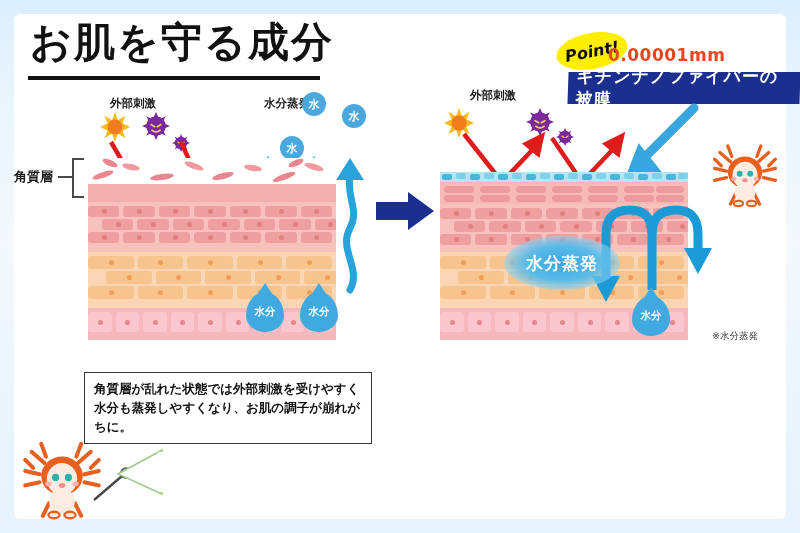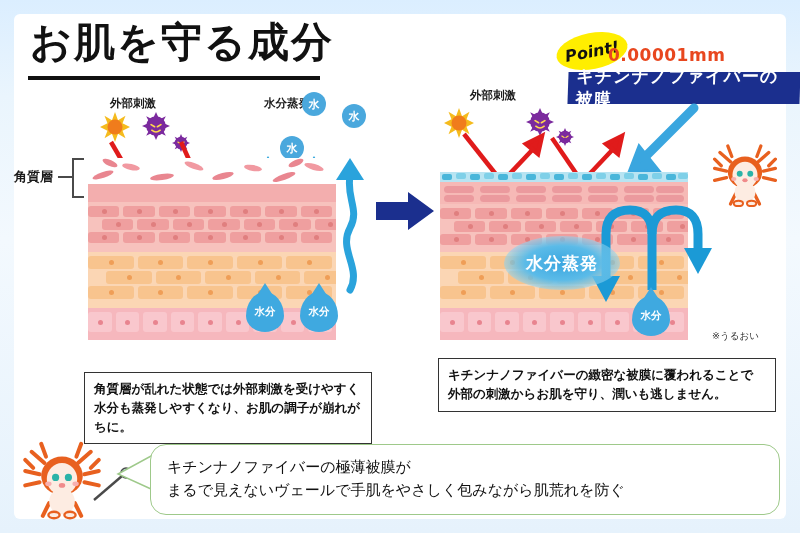--- a/index.html
+++ b/index.html
@@ -501,24 +501,22 @@
     <g fill="#1b9ad6">
       <polygon points="34,112 20,86 48,86"></polygon>
       <polygon points="126,84 112,58 140,58"></polygon>
     </g>
   </svg>
 
   <div class="uruoi" style="left:504px;top:236px;width:116px;height:54px;">水分蒸発</div>
 
   <div class="drop" style="left:632px;top:296px;width:38px;height:40px;">水分</div>
 
-  <div class="caption" style="left:438px;top:358px;width:318px;">キチンナノファイバーの緻密な被膜に覆われることで
-外部の刺激からお肌を守り、潤いも逃しません。</div>
-
-  <div class="note" style="left:712px;top:330px;">※うるおい</div>
+
+  <div class="note" style="left:712px;top:330px;">※水分蒸発</div>
 
   <svg style="position:absolute;left:712px;top:142px;width:66px;height:66px;" viewBox="0 0 100 100">
     <g stroke="#e8601f" stroke-width="5" fill="none" stroke-linecap="round">
       <path d="M28 30 L12 16 M30 22 L24 6 M70 30 L86 16 M68 22 L74 6"></path>
       <path d="M22 44 L4 40 M22 54 L4 58 M78 44 L96 40 M78 54 L96 58"></path>
       <path d="M14 36 L4 26 M86 36 L96 26"></path>
       <path d="M36 78 L28 94 M64 78 L72 94"></path>
     </g>
     <ellipse cx="50" cy="46" rx="26" ry="24" fill="#e8601f"></ellipse>
     <ellipse cx="50" cy="50" rx="19" ry="20" fill="#fdece2"></ellipse>
@@ -554,15 +552,13 @@
   <svg style="position:absolute;left:88px;top:462px;width:60px;height:50px;">
     <line x1="6" y1="38" x2="34" y2="14" stroke="#4a4a4a" stroke-width="2.4"></line>
     <circle cx="38" cy="11" r="5" fill="#bfe8f2" stroke="#4a4a4a" stroke-width="1.6"></circle>
   </svg>
 
   <svg style="position:absolute;left:116px;top:448px;width:48px;height:52px;">
     <polygon points="46,2 46,46 2,26" fill="#ffffff" stroke="#9ec98a" stroke-width="1.5"></polygon>
     <rect x="42" y="4" width="8" height="40" fill="#ffffff"></rect>
   </svg>
 
-  <div class="bubble" style="left:150px;top:444px;width:596px;">キチンナノファイバーの極薄被膜が
-まるで見えないヴェールで手肌をやさしく包みながら肌荒れを防ぐ</div>
 </div>
 
 </body></html>

